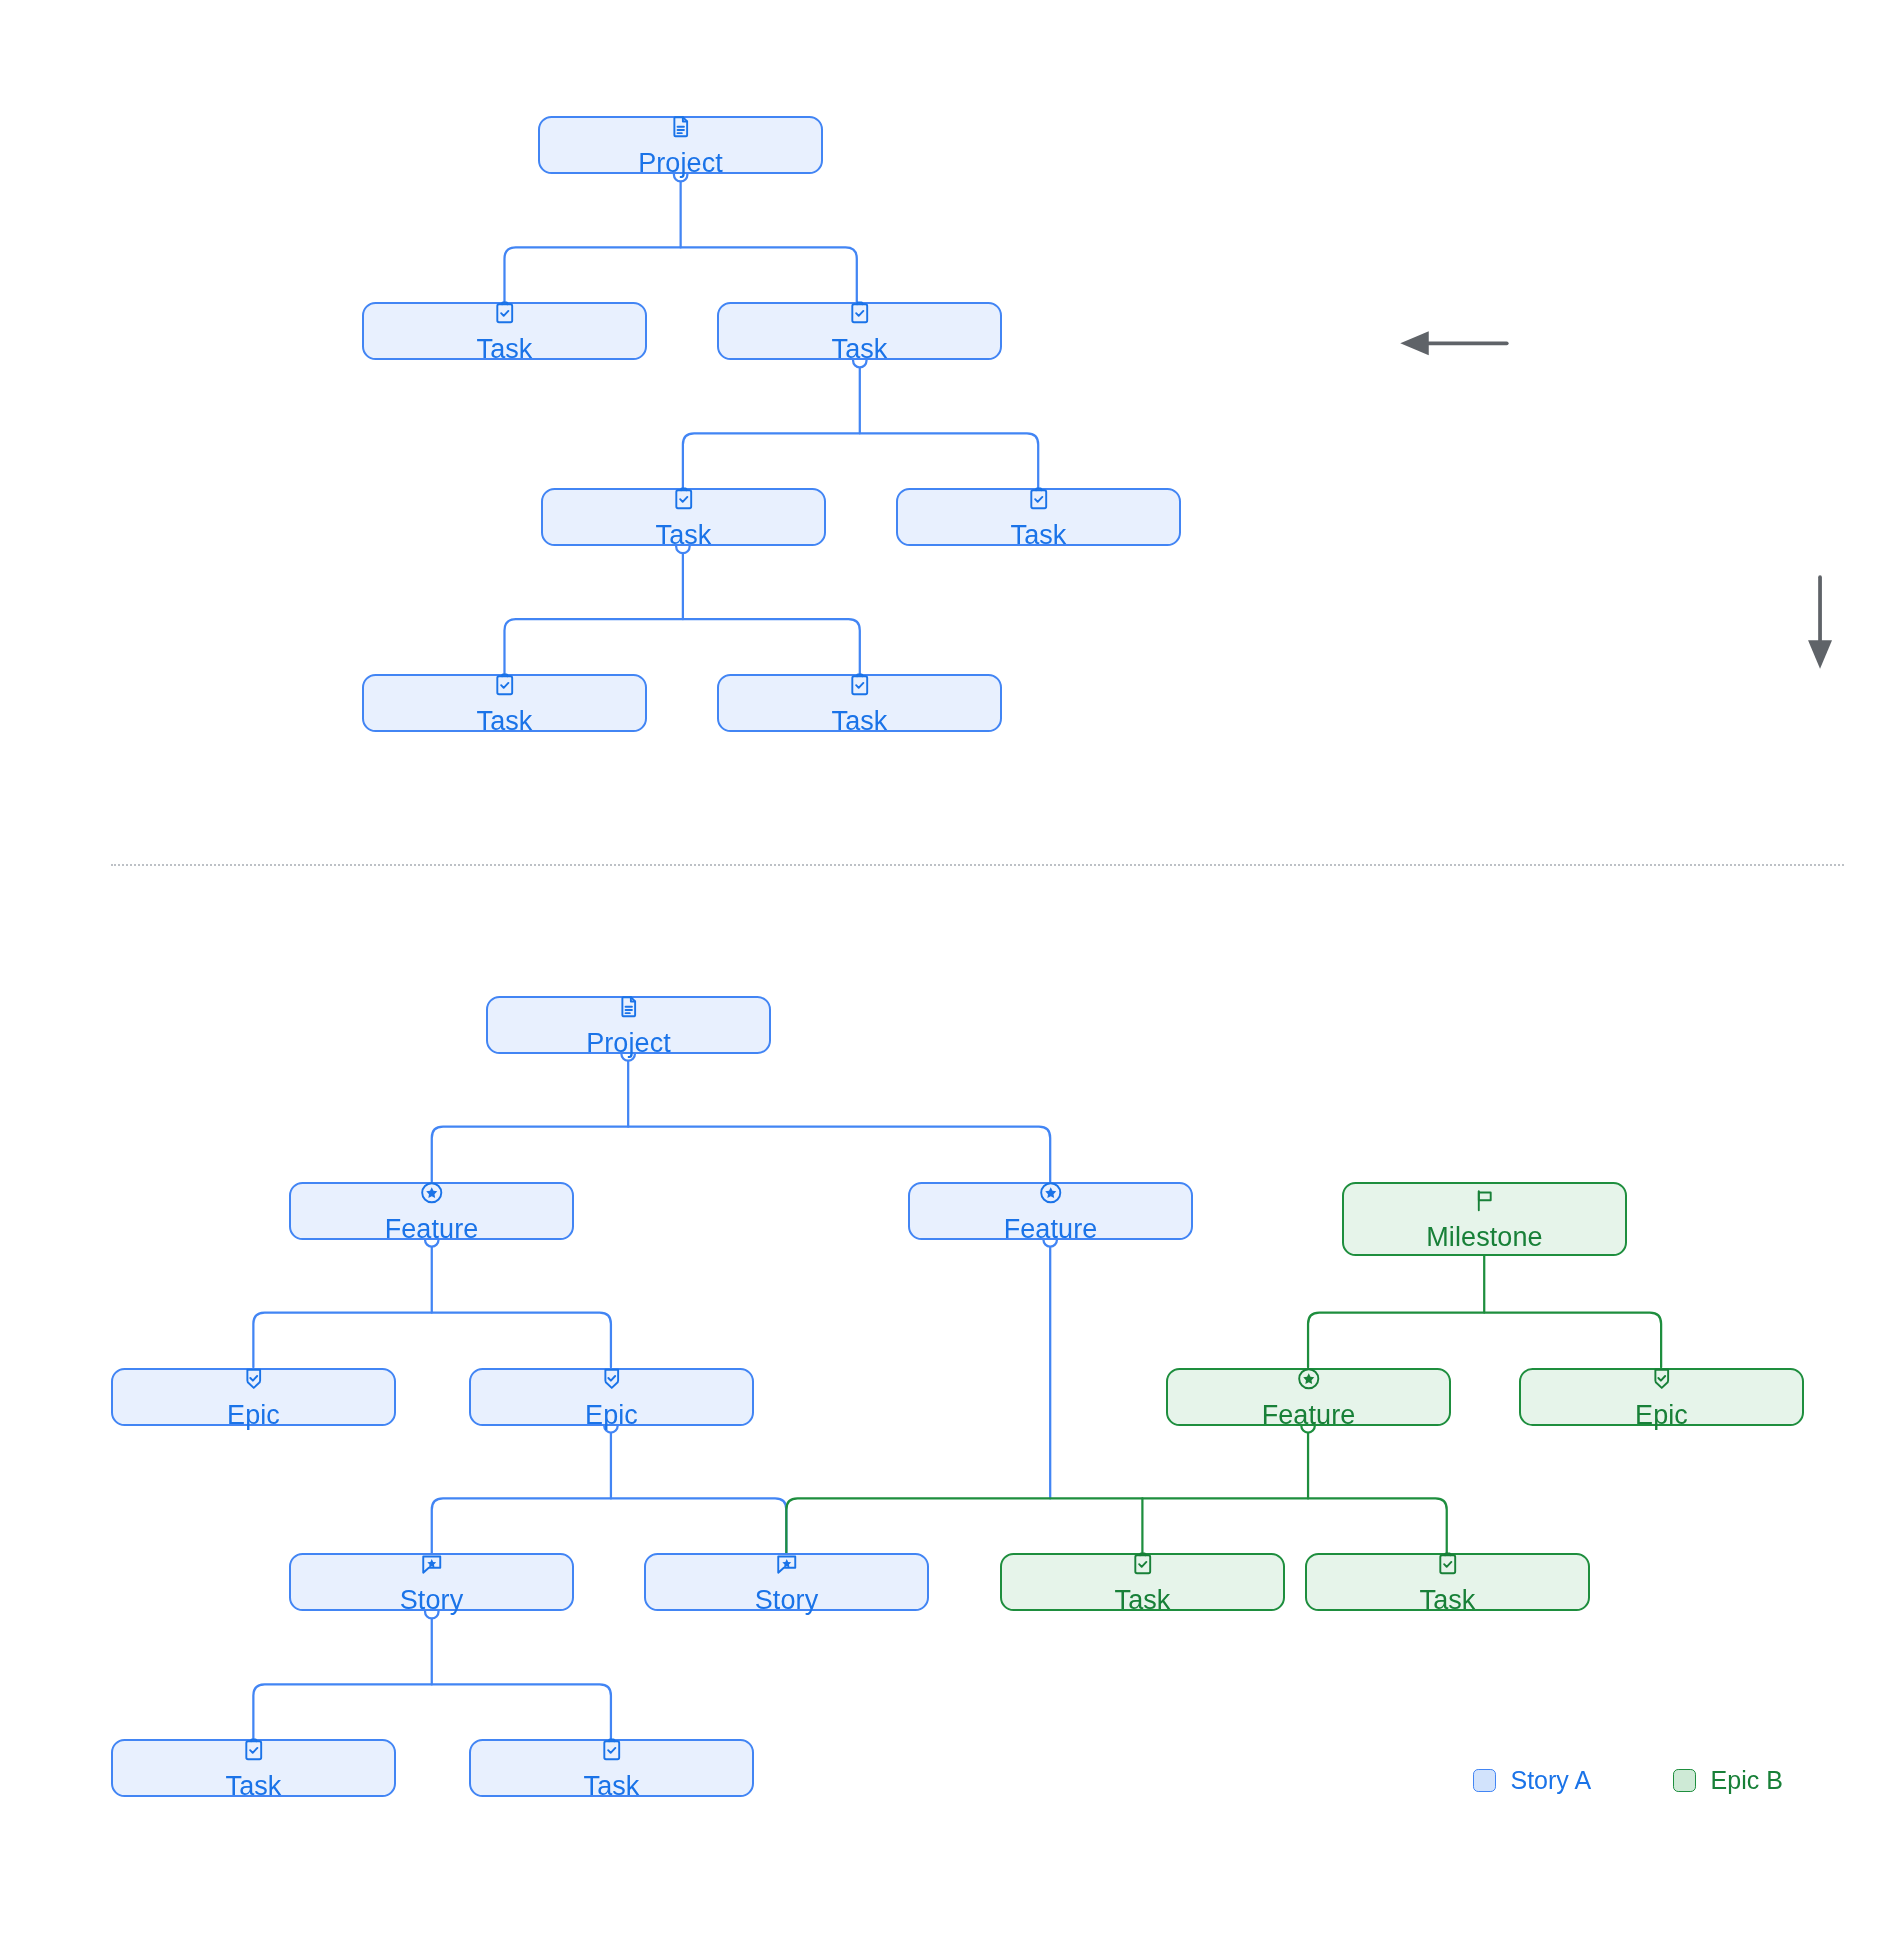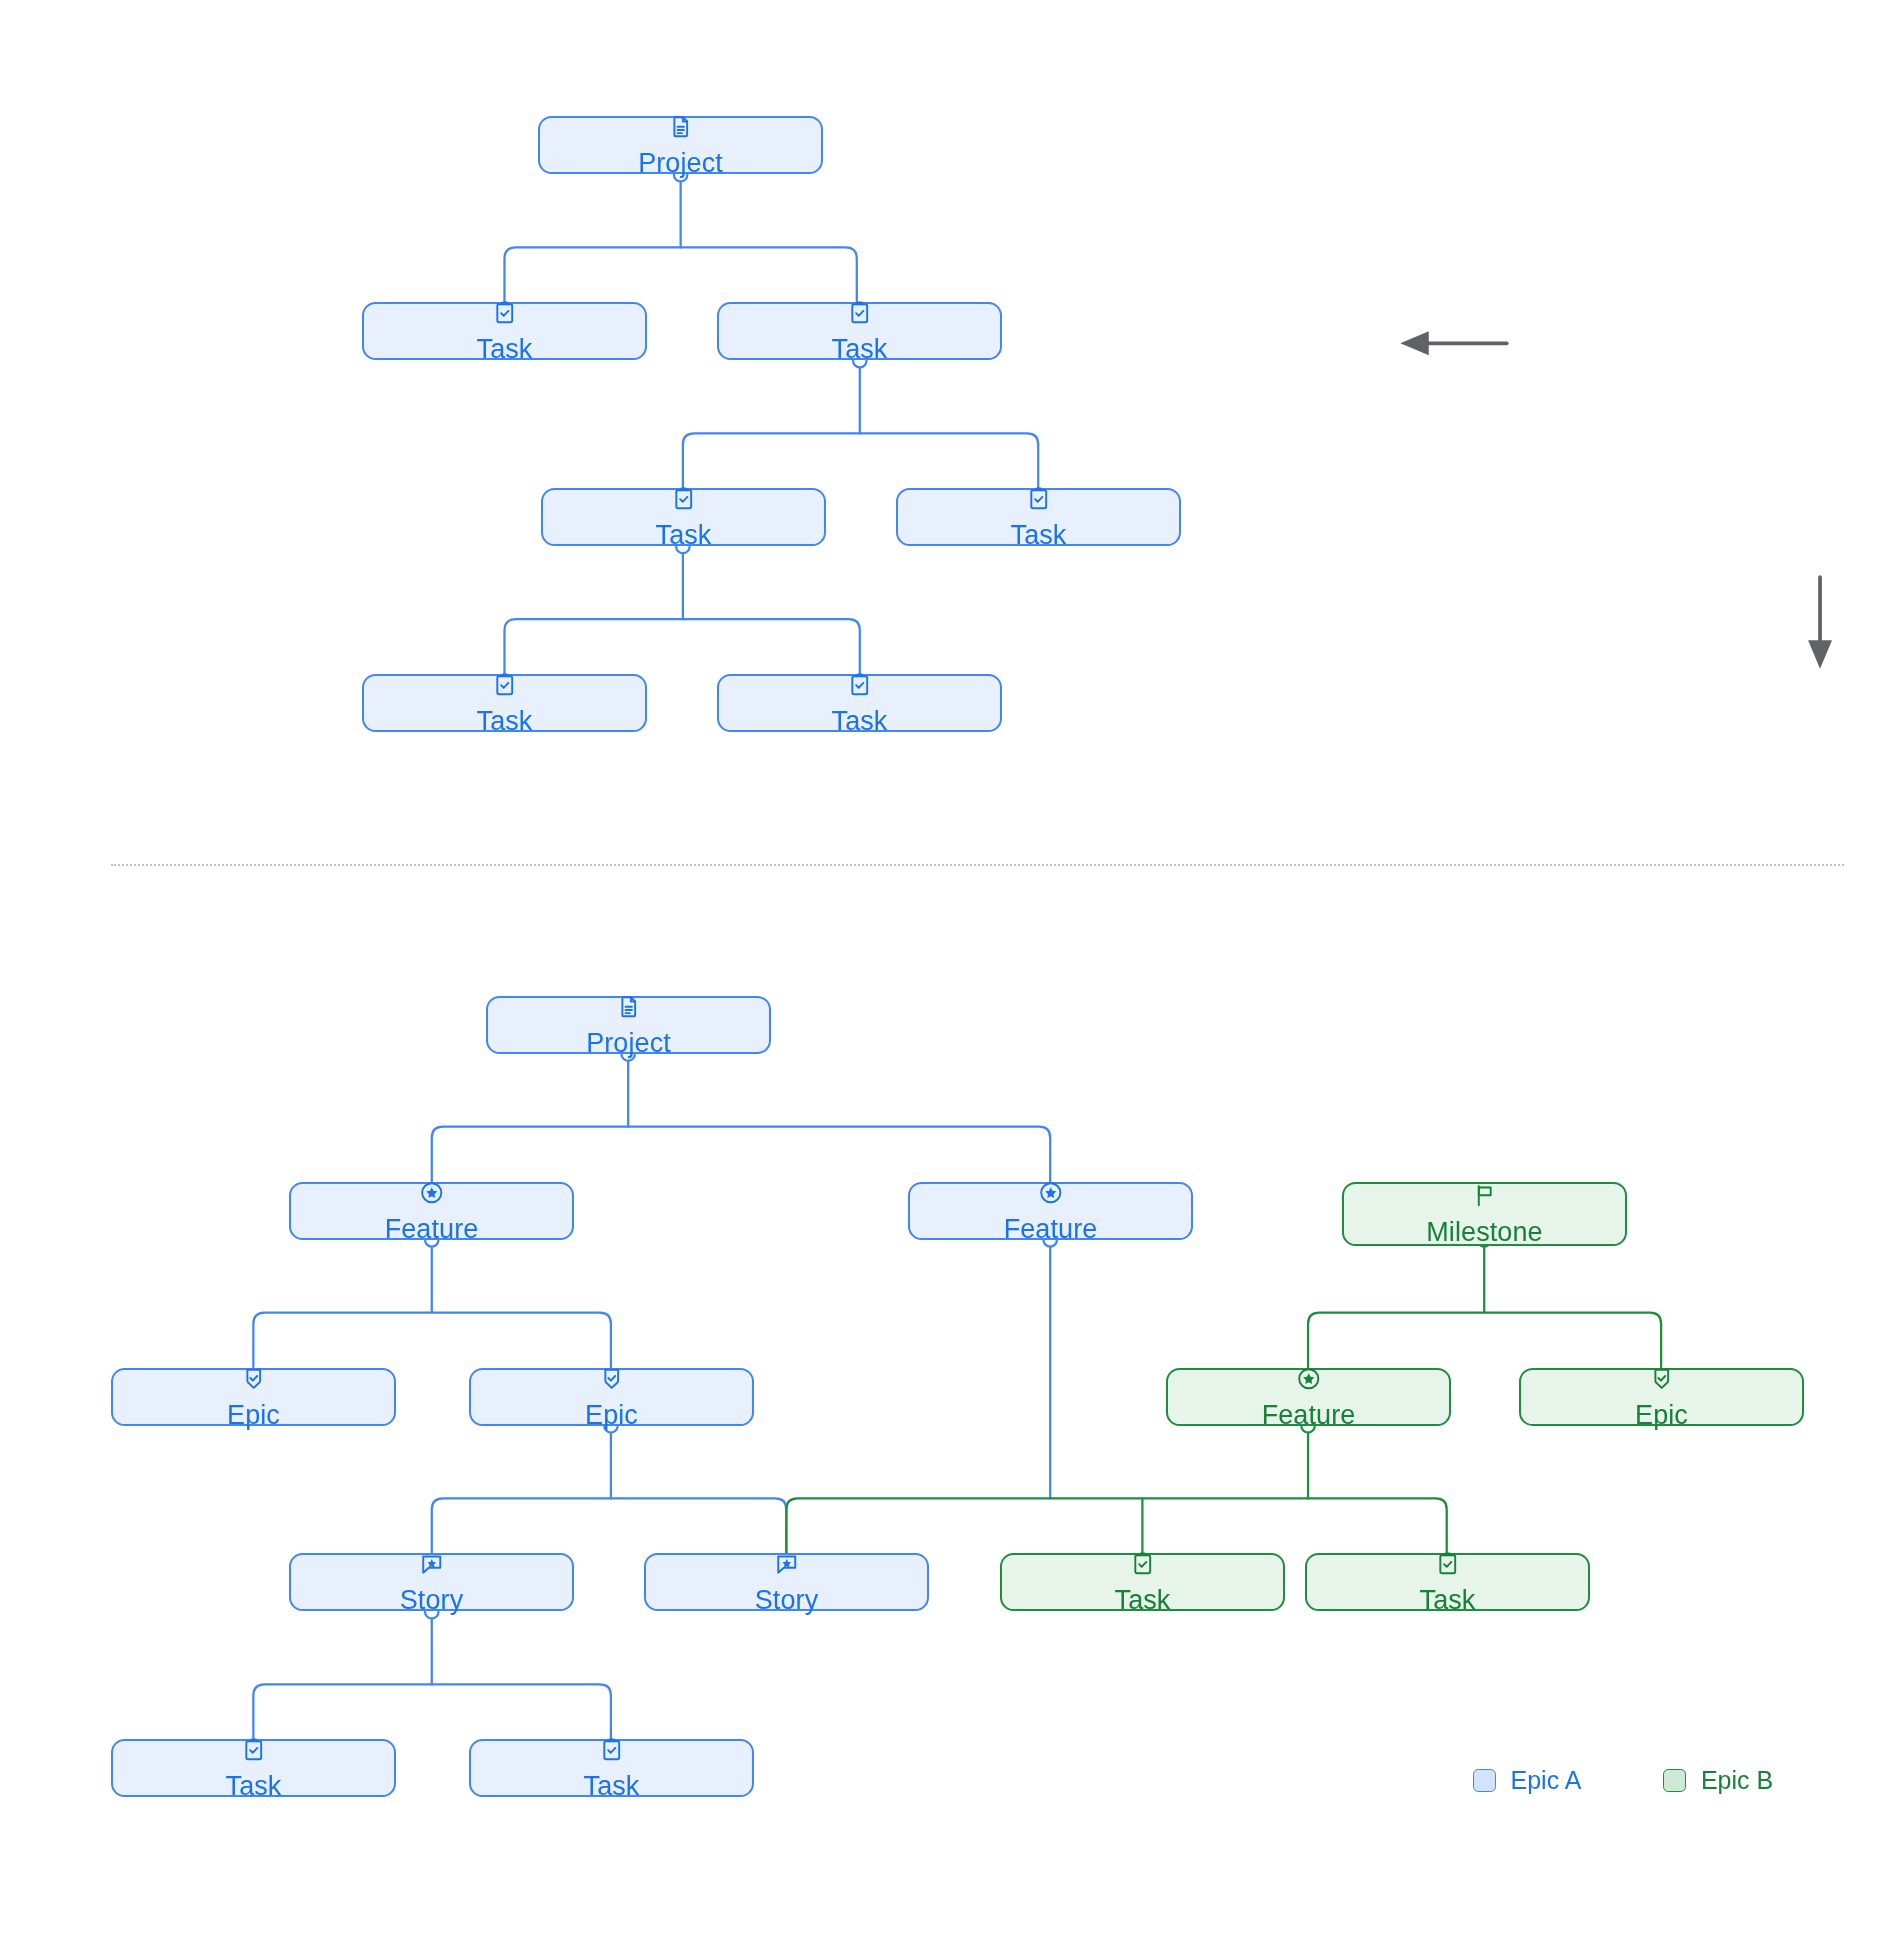--- a/index.html
+++ b/index.html
@@ -113,21 +113,21 @@
       </g>
     </g>
   </svg>
 
   <div id="divider" style="left:111px;top:864px;width:1733px;"></div>
 
 
   <div id="legend" style="left:1473px;top:1766px;">
     <div class="legend-item team-a">
       <span class="swatch"></span>
-      <span>Epic A</span>
+      <span>Story A</span>
     </div>
     <div class="legend-item team-b">
       <span class="swatch"></span>
       <span>Epic B</span>
     </div>
   </div>
 
   <div id="nodes">
       <div class="node team-a" style="left: 538px; top: 116px; width: 285px; height: 58px;">
         <span class="ico">
@@ -220,21 +220,21 @@
       </div>
       <div class="node team-a" style="left: 908px; top: 1182px; width: 285px; height: 58px;">
         <span class="ico">
           <svg viewBox="0 0 24 24" fill="none" stroke="currentColor" stroke-width="1.8" stroke-linecap="round" stroke-linejoin="round">
             <circle cx="12" cy="12" r="9"></circle>
             <path d="M12 6.8l1.6 3.4 3.6.5-2.6 2.6.6 3.7-3.2-1.8-3.2 1.8.6-3.7-2.6-2.6 3.6-.5z" fill="currentColor" stroke="none"></path>
           </svg>
         </span>
         <span class="nlabel">Feature</span>
       </div>
-      <div class="node team-b" style="left: 1342px; top: 1182px; width: 285px; height: 64px;">
+      <div class="node team-b" style="left: 1342px; top: 1182px; width: 285px; height: 74px;">
         <span class="ico">
           <svg viewBox="0 0 24 24" fill="none" stroke="currentColor" stroke-width="1.8" stroke-linecap="round" stroke-linejoin="round">
             <path d="M6.4 21V3"></path>
             <path d="M6.4 4.2h11.2v7.4H6.4z"></path>
           </svg>
         </span>
         <span class="nlabel">Milestone</span>
       </div>
       <div class="node team-a" style="left: 111px; top: 1368px; width: 285px; height: 58px;">
         <span class="ico">

